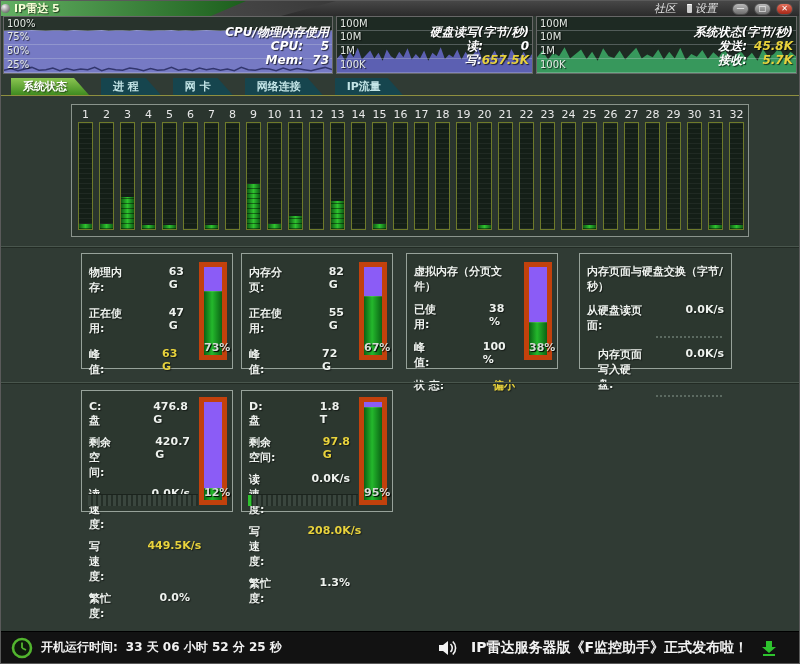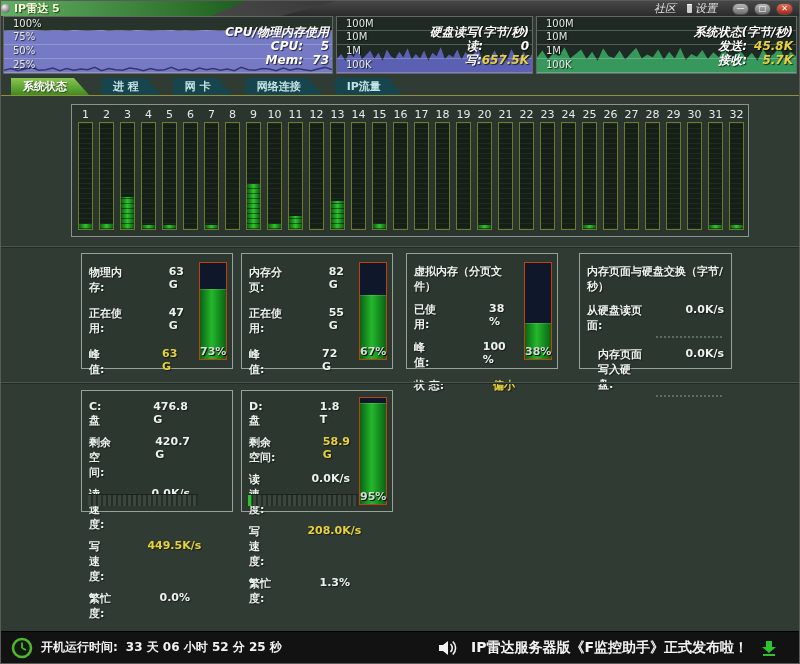--- a/index.html
+++ b/index.html
@@ -36,21 +36,21 @@
   .graphs{position:absolute;top:15px;left:0;right:0;height:58px;display:flex;gap:3px;padding:0 2px;box-sizing:border-box;}
   .graph{position:relative;border:1px solid #676767;box-sizing:border-box;overflow:hidden;background:#1e2a23;}
   .g-a{width:330px;background:#28332c;}
   .g-b{width:197px;}
   .g-c{flex:1;}
   .graph [data-graph]{position:absolute;inset:0;z-index:1;}
   .gsvg{width:100%;height:100%;display:block;}
   .grid{position:absolute;inset:0;z-index:2;pointer-events:none;
     background-image:linear-gradient(rgba(215,222,230,.28) 1px,transparent 1px);
     background-size:100% 14px;background-position:0 13px;}
-  .gl{position:absolute;left:9px;z-index:3;font-size:10px;color:#e3e8e3;
+  .gl{position:absolute;left:3px;z-index:3;font-size:10px;color:#e3e8e3;
     line-height:13px;text-shadow:1px 1px 1px rgba(0,0,0,.7);}
   .ginfo{position:absolute;right:3px;top:8px;z-index:3;text-align:right;
     font-size:12px;font-weight:bold;color:#fff;line-height:14px;
     text-shadow:1px 1px 1px rgba(0,0,0,.7);font-style:italic;}
   .grow{display:flex;justify-content:flex-end;}
   .gval{min-width:46px;text-align:right;}
   .g-a .gval{min-width:26px;}
   .yl{color:#e8d23c;}
   
   .tabs{position:absolute;top:73px;left:0;right:0;height:22px;box-sizing:border-box;
@@ -79,21 +79,21 @@
   .panel{position:absolute;border:1px solid #97a29a;background:#2c372f;box-sizing:border-box;}
   .ptext{position:absolute;left:7px;top:0;right:42px;}
   .panel.nobar .ptext{right:7px;}
   .prow{display:flex;justify-content:space-between;margin-top:11px;
     font-size:11px;font-weight:bold;color:#eef2ee;text-shadow:1px 1px 1px rgba(0,0,0,.5);gap:43px;}
   .disk .prow{margin-top:7px;}
   .ptitle{margin-top:10px;font-size:11px;font-weight:bold;color:#eef2ee;
     text-shadow:1px 1px 1px rgba(0,0,0,.5);}
   .hl{color:#e8d23c;}
   .vbar{position:absolute;right:5px;top:8px;bottom:8px;width:28px;
-    border:1px solid #c2410c;background:#0f172a;box-sizing:border-box;}
+    border:5px solid #c2410c;background:#8b5cf6;box-sizing:border-box;}
   .disk .vbar{top:6px;bottom:6px;}
   .vfill{position:absolute;left:0;right:0;bottom:0;
     background:linear-gradient(90deg,#0a6314,#24b82c 45%,#0a6314);
     box-shadow:inset 0 1px 0 rgba(255,255,255,.15);}
   .vlabel{position:absolute;bottom:1px;left:0;width:100%;text-align:center;z-index:2;
     font-size:11px;font-weight:bold;color:#d6dcd6;text-shadow:1px 1px 1px #000;}
   .dots{height:0;border-top:2px dotted #5c6a61;width:66px;margin:3px 2px 0 auto;}
   .busy{position:absolute;left:6px;bottom:5px;width:110px;height:11px;
     background:repeating-linear-gradient(90deg,#3a463e 0 3px,#242e27 3px 5px);
     border-top:1px solid #1b231d;}
@@ -518,31 +518,35 @@
           <span class="hl">449.5K/s</span>
         </div>
       <div class="prow">
           <span>繁忙度:</span>
           <span>0.0%</span>
         </div>
     </div>
     <div class="busy">
         <div class="busy-fill" style="width: 0%;"></div>
       </div>
+    <div class="vbar">
+      <div class="vfill" style="height: 12%;"></div>
+      <div class="vlabel">12%</div>
+    </div>
   </div>
 
   <div class="panel disk" style="left:240px;top:294px;width:152px;height:122px;">
     <div class="ptext">
       <div class="prow" style="margin-top:9px;">
           <span>D: 盘</span>
           <span>1.8 T</span>
         </div>
       <div class="prow">
           <span>剩余空间:</span>
-          <span class="hl">58.9 G</span>
+          <span class="hl">97.8 G</span>
         </div>
       <div class="prow">
           <span>读速度:</span>
           <span>0.0K/s</span>
         </div>
       <div class="prow">
           <span>写速度:</span>
           <span class="hl">208.0K/s</span>
         </div>
       <div class="prow">

